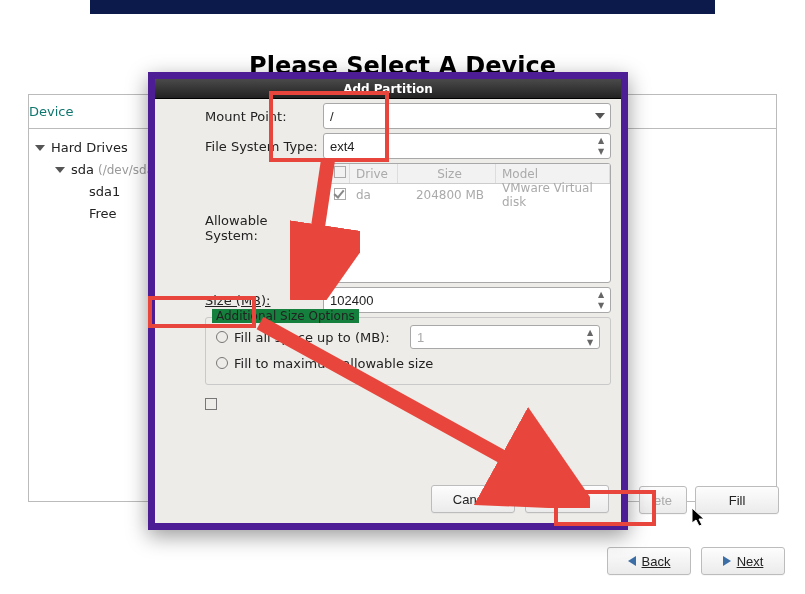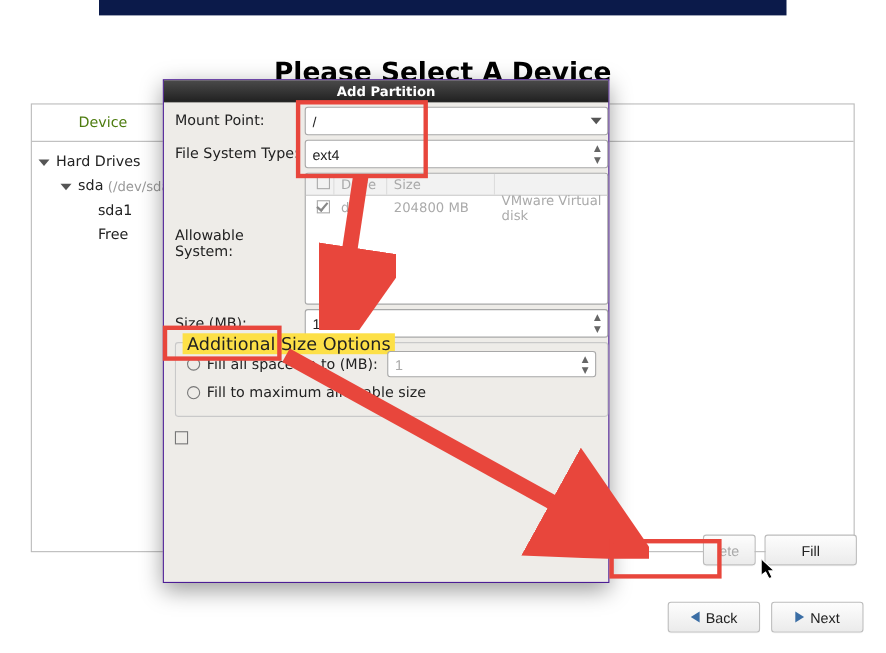--- a/index.html
+++ b/index.html
@@ -36,23 +36,23 @@
     background: #fff;
   }
   .device-header {
     height: 34px;
     border-bottom: 1px solid #bbb;
     display: flex;
     align-items: center;
   }
   .device-header-col {
     width: 130px;
-    text-align: center;
-    font-size: 13px;
-    color: #4d7c0f;
+    text-align: left;
+    font-size: 13px;
+    color: #0f766e;
     border-right: 1px solid #ddd;
     height: 100%;
     line-height: 34px;
   }
   .device-tree {
     padding: 8px 6px;
     font-size: 13px;
     line-height: 22px;
     color: #222;
   }
@@ -72,20 +72,21 @@
     position: absolute;
     top: 486px; right: 26px;
     display: flex;
     gap: 8px;
   }
   .bottom-btnbar2 {
     position: absolute;
     top: 547px; right: 20px;
     display: flex;
     gap: 10px;
+    text-decoration: underline;
   }
   .btn {
     background: linear-gradient(#fdfdfd, #ebebeb);
     border: 1px solid #bcbcbc;
     border-radius: 3px;
     height: 28px;
     padding: 0 14px;
     font-size: 13px;
     color: #222;
     display: inline-flex;
@@ -100,40 +101,41 @@
     width:0;height:0;border-top:5px solid transparent;border-bottom:5px solid transparent;border-right:8px solid #3b6ea5;
   }
   .arrow-right {
     width:0;height:0;border-top:5px solid transparent;border-bottom:5px solid transparent;border-left:8px solid #3b6ea5;
   }
 
   
   .dialog {
     position: absolute;
     top: 72px; left: 148px;
-    width: 406px;
+    width: 480px;
     height: 458px;
     background: #eeece8;
-    border: 1px solid #4c1d95;
+    border: 7px solid #4c1d95;
     box-shadow: 0 6px 20px rgba(0,0,0,0.4);
   }
   .dialog-titlebar {
     height: 20px;
     background: linear-gradient(#4a4a4a, #222);
     color: #fff;
     font-weight: bold;
     font-size: 12px;
     text-align: center;
     line-height: 20px;
     border-bottom: 1px solid #000;
   }
   .dialog-body {
-    padding: 4px 0 0 10px;
+    padding: 4px 10px 0 10px;
     position: relative;
     height: calc(100% - 20px);
+    margin-left: 40px;
   }
   .form-row {
     display: flex;
     align-items: center;
     margin-bottom: 4px;
   }
   .form-label {
     width: 118px;
     text-align: left;
     font-size: 13px;
@@ -184,40 +186,40 @@
   .drives-row {
     height: 22px;
     display: flex;
     font-size: 12px;
     color: #aaa;
     align-items: center;
   }
   .drives-row > div { padding-left: 6px; }
   .col-check { width: 26px; text-align:center;}
   .col-drive { width: 48px; }
-  .col-size { width: 98px; }
+  .col-size { width: 98px; text-align: center; }
   .col-model { flex:1; }
   .drive-check { appearance: none; width:12px;height:12px;border:1px solid #aaa; display:inline-block; position:relative;}
   .drive-check.checked::after {
     content:""; position:absolute; left:1px; top:-1px;
     width:4px;height:8px;border-right:2px solid #888;border-bottom:2px solid #888;transform:rotate(40deg);
   }
   .group-frame {
     border: 1px solid #c9c9c9;
     border-radius: 3px;
     margin-top: 2px;
     padding: 6px 10px 8px 10px;
     position: relative;
   }
   .group-title {
     position: absolute;
     top: -9px; left: 6px;
-    background: #fde047;
+    background: #15803d;
     padding: 0 4px;
-    font-size: 16px;
+    font-size: 12px;
     color: #222;
   }
   .radio-row, .check-row {
     display: flex;
     align-items: center;
     height: 26px;
     font-size: 13px;
     gap: 6px;
   }
   .radio {
@@ -327,20 +329,21 @@
     </div>
 
     <div class="form-row" style="align-items:flex-start; margin-top:2px;">
       <div class="form-label" style="padding-top:50px;">Allowable System:</div>
       <div class="form-field">
         <div class="drives-box">
           <div class="drives-header">
             <div class="col-check"><span class="drive-check"></span></div>
             <div class="col-drive">Drive</div>
             <div class="col-size">Size</div>
+            <div class="col-model">Model</div>
           </div>
           <div class="drives-row">
             <div class="col-check"><span class="drive-check checked"></span></div>
             <div class="col-drive">da</div>
             <div class="col-size">204800 MB</div>
             <div class="col-model">VMware Virtual disk</div>
           </div>
         </div>
       </div>
     </div>
@@ -372,20 +375,28 @@
       <div class="radio-row">
         <span class="radio"></span>
         <span>Fill to maximum allowable size</span>
       </div>
     </div>
 
     <div class="check-row" style="margin-top:6px;">
       <span class="checkbox"></span>
     </div>
 
+    <div class="dialog-btnbar">
+      <button class="btn wide">
+          <span>Cancel</span>
+        </button>
+      <button class="btn wide">
+          <span>OK</span>
+        </button>
+    </div>
 
   </div>
 </div>
 
 <div class="hl" style="top:91px; left:269px; width:120px; height:71px;"></div>
 <div class="hl" style="top:296px; left:148px; width:108px; height:32px;"></div>
 <div class="hl" style="top:490px; left:554px; width:102px; height:36px;"></div>
 
 <svg class="arrow-svg" style="top:160px; left:290px;" width="70" height="140">
   <defs>

